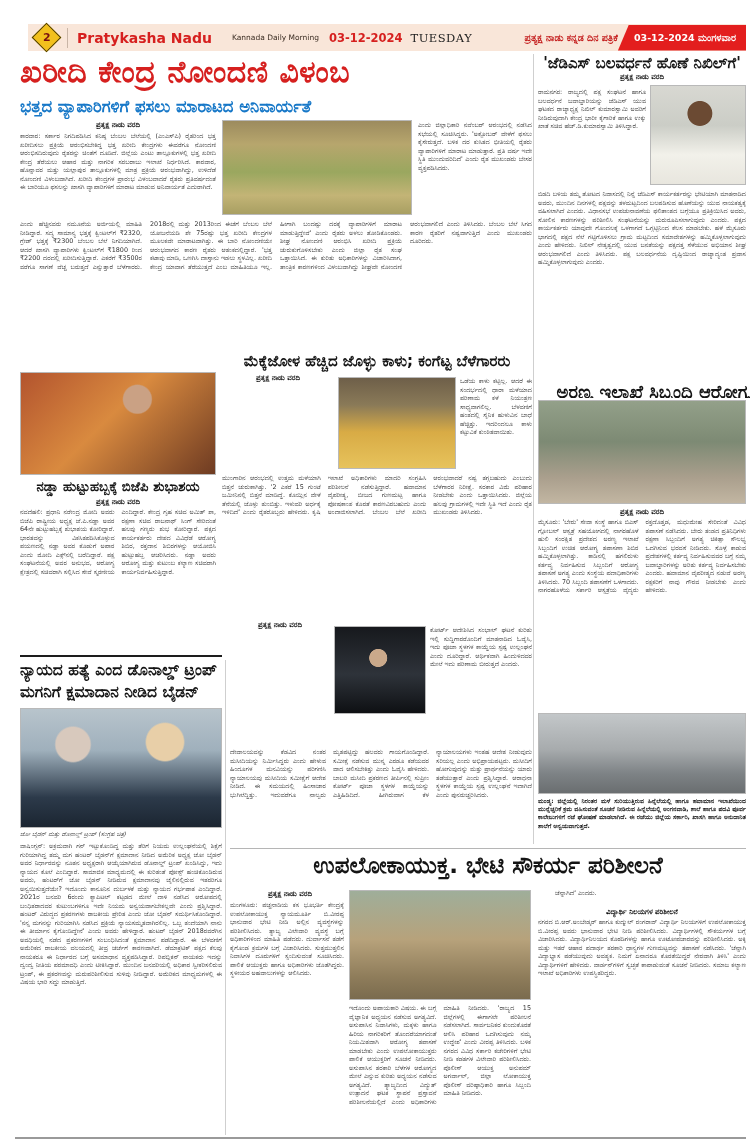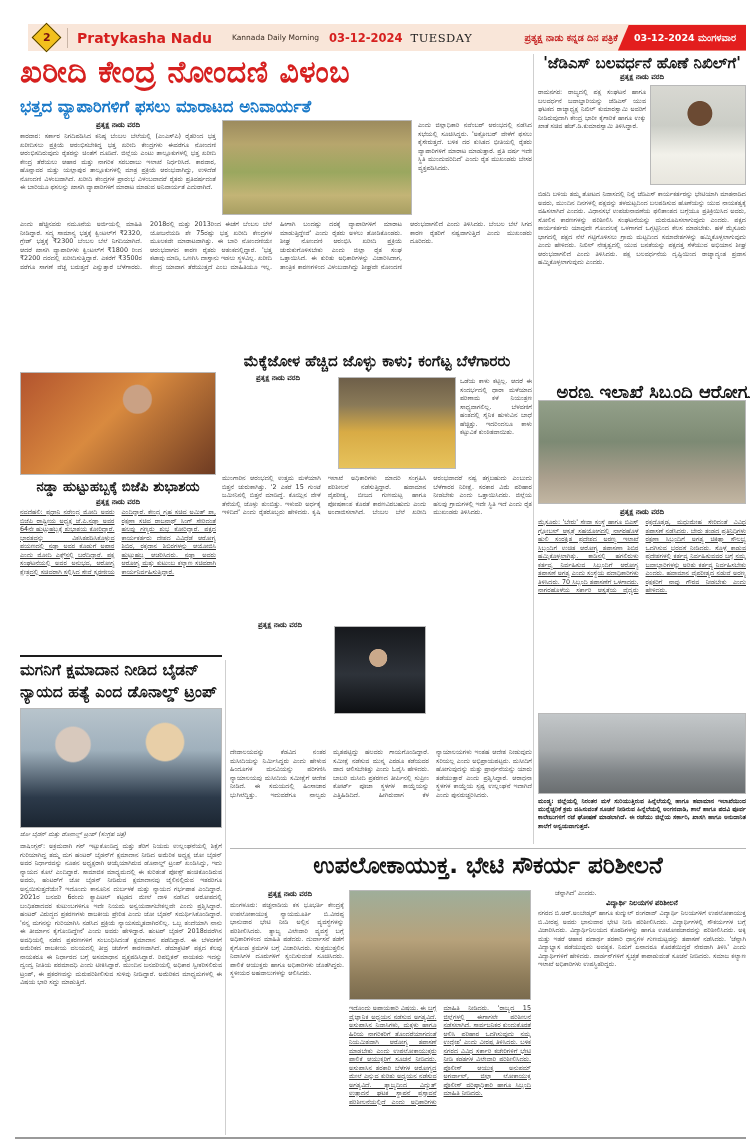--- a/index.html
+++ b/index.html
@@ -4,21 +4,21 @@
 <style>
   html,body{margin:0;padding:0;background:#e9e9e9;}
   .page{position:relative;width:750px;height:1148px;background:#ffffff;
         font-family:"DejaVu Sans","Liberation Sans",sans-serif;color:#2b2b2b;
         overflow:hidden;margin:0 auto;}
   .abs{position:absolute;}
   .body-text{font-size:6.4px;line-height:1.33;text-align:justify;color:#333;overflow:hidden;}
   .byline{font-weight:bold;font-size:7px;color:#111;text-align:center;white-space:nowrap;overflow:hidden;}
   .headline{font-weight:bold;color:#141414;overflow:hidden;}
   .photo{background-size:cover;border:1px solid #b9b9b9;box-sizing:border-box;}
-  .cols2{column-count:2;column-gap:7px;text-decoration:underline;}
+  .cols2{column-count:2;column-gap:7px;}
   .cols3{column-count:3;column-gap:7px;}
   .cols4{column-count:4;column-gap:8px;}
   .rule{background:#1d1d1d;}
   .vrule{background:#cfcfcf;}
   
   .masthead{background:#f9e6d9;display:flex;align-items:center;}
   .diamond{width:19px;height:19px;background:#f2c01d;border:1.5px solid #4a3a00;
            transform:rotate(45deg);display:flex;align-items:center;justify-content:center;
            margin:0 10px 0 8px;flex:0 0 auto;}
   .diamond span{transform:rotate(-45deg);font-weight:bold;font-size:11px;color:#7a1010;}
@@ -102,39 +102,40 @@
   <div class="body-text abs cols3" style="left:222px;top:474px;width:310px;height:121px;">ಮುಂಗಾರಿನ ಆರಂಭದಲ್ಲಿ ಉತ್ತಮ ಮಳೆಯಾಗಿ ಬಿತ್ತನೆ ಚುರುಕಾಗಿತ್ತು. '2 ಎಕರೆ 15 ಗುಂಟೆ ಜಮೀನಿನಲ್ಲಿ ಬಿತ್ತನೆ ಮಾಡಿದ್ದೆ. ಕೊಯ್ಲಿನ ವೇಳೆ ತೆನೆಯಲ್ಲಿ ಜೊಳ್ಳು ತುಂಬಿತ್ತು. ಇಳುವರಿ ಅರ್ಧಕ್ಕೆ ಇಳಿದಿದೆ' ಎಂದು ರೈತರೊಬ್ಬರು ಹೇಳಿದರು. ಕೃಷಿ ಇಲಾಖೆ ಅಧಿಕಾರಿಗಳು ಮಾದರಿ ಸಂಗ್ರಹಿಸಿ ಪರಿಶೀಲನೆ ನಡೆಸುತ್ತಿದ್ದಾರೆ. ಹವಾಮಾನ ವೈಪರೀತ್ಯ, ಬೀಜದ ಗುಣಮಟ್ಟ ಹಾಗೂ ಪೋಷಕಾಂಶ ಕೊರತೆ ಕಾರಣವಿರಬಹುದು ಎಂದು ಅಂದಾಜಿಸಲಾಗಿದೆ. ಬೆಂಬಲ ಬೆಲೆ ಖರೀದಿ ಆರಂಭವಾದರೆ ನಷ್ಟ ತಗ್ಗಬಹುದು ಎಂಬುದು ಬೆಳೆಗಾರರ ನಿರೀಕ್ಷೆ. ಸರಕಾರ ವಿಮೆ ಪರಿಹಾರ ನೀಡಬೇಕು ಎಂದು ಒತ್ತಾಯಿಸಿದರು. ಜಿಲ್ಲೆಯ ಹಲವು ಗ್ರಾಮಗಳಲ್ಲಿ ಇದೇ ಸ್ಥಿತಿ ಇದೆ ಎಂದು ರೈತ ಮುಖಂಡರು ತಿಳಿಸಿದರು.</div>
 
   <div class="photo abs ph-nadda" style="left:20px;top:372px;width:196px;height:103px;"></div>
   <div class="headline abs" style="left:20px;top:479px;width:196px;height:18px;font-size:13.2px;text-align:center;">ನಡ್ಡಾ ಹುಟ್ಟುಹಬ್ಬಕ್ಕೆ ಬಿಜೆಪಿ ಶುಭಾಶಯ</div>
   <div class="byline abs" style="left:20px;top:498px;width:196px;">ಪ್ರತ್ಯಕ್ಷ ನಾಡು ವರದಿ</div>
   <div class="body-text abs cols2" style="left:20px;top:508px;width:196px;height:144px;">ನವದೆಹಲಿ: ಪ್ರಧಾನಿ ನರೇಂದ್ರ ಮೋದಿ ಅವರು ಬಿಜೆಪಿ ರಾಷ್ಟ್ರೀಯ ಅಧ್ಯಕ್ಷ ಜೆ.ಪಿ.ನಡ್ಡಾ ಅವರ 64ನೇ ಹುಟ್ಟುಹಬ್ಬಕ್ಕೆ ಶುಭಾಶಯ ಕೋರಿದ್ದಾರೆ. ಭಾರತವನ್ನು ವಿಕಸಿತಪಡಿಸಿಕೊಳ್ಳುವ ಪಯಣದಲ್ಲಿ ನಡ್ಡಾ ಅವರ ಕೊಡುಗೆ ಅಪಾರ ಎಂದು ಮೋದಿ ಎಕ್ಸ್‌ನಲ್ಲಿ ಬರೆದಿದ್ದಾರೆ. ಪಕ್ಷ ಸಂಘಟನೆಯಲ್ಲಿ ಅವರ ಅನುಭವ, ಆರೋಗ್ಯ ಕ್ಷೇತ್ರದಲ್ಲಿ ಸಚಿವರಾಗಿ ಸಲ್ಲಿಸಿದ ಸೇವೆ ಸ್ಮರಣೀಯ ಎಂದಿದ್ದಾರೆ. ಕೇಂದ್ರ ಗೃಹ ಸಚಿವ ಅಮಿತ್ ಶಾ, ರಕ್ಷಣಾ ಸಚಿವ ರಾಜನಾಥ್ ಸಿಂಗ್ ಸೇರಿದಂತೆ ಹಲವು ಗಣ್ಯರು ಶುಭ ಕೋರಿದ್ದಾರೆ. ಪಕ್ಷದ ಕಾರ್ಯಕರ್ತರು ದೇಶದ ವಿವಿಧೆಡೆ ಆರೋಗ್ಯ ಶಿಬಿರ, ರಕ್ತದಾನ ಶಿಬಿರಗಳನ್ನು ಆಯೋಜಿಸಿ ಹುಟ್ಟುಹಬ್ಬ ಆಚರಿಸಿದರು. ನಡ್ಡಾ ಅವರು ಆರೋಗ್ಯ ಮತ್ತು ಕುಟುಂಬ ಕಲ್ಯಾಣ ಸಚಿವರಾಗಿ ಕಾರ್ಯನಿರ್ವಹಿಸುತ್ತಿದ್ದಾರೆ.</div>
 
   <div class="rule abs" style="left:20px;top:655px;width:202px;height:1.5px;"></div>
 
   <div class="headline abs" style="left:20px;top:660px;width:202px;height:46px;font-size:15.5px;line-height:1.4;">
+    <span style="display:block;">ನ್ಯಾಯದ ಹತ್ಯೆ ಎಂದ ಡೊನಾಲ್ಡ್ ಟ್ರಂಪ್</span>
     <span style="display:block;">ಮಗನಿಗೆ ಕ್ಷಮಾದಾನ ನೀಡಿದ ಬೈಡನ್</span>
-    <span style="display:block;">ನ್ಯಾಯದ ಹತ್ಯೆ ಎಂದ ಡೊನಾಲ್ಡ್ ಟ್ರಂಪ್</span>
   </div>
   <div class="photo abs ph-biden" style="left:20px;top:708px;width:202px;height:120px;"></div>
   <div class="caption abs" style="left:20px;top:830px;width:202px;height:9px;font-style:italic;white-space:nowrap;">ಜೋ ಬೈಡನ್ ಮತ್ತು ಡೊನಾಲ್ಡ್ ಟ್ರಂಪ್ (ಸಂಗ್ರಹ ಚಿತ್ರ)</div>
   <div class="body-text abs" style="left:20px;top:842px;width:202px;height:293px;">ವಾಷಿಂಗ್ಟನ್: ಅಕ್ರಮವಾಗಿ ಗನ್ ಇಟ್ಟುಕೊಂಡಿದ್ದ ಮತ್ತು ತೆರಿಗೆ ನಿಯಮ ಉಲ್ಲಂಘನೆಯಲ್ಲಿ ಶಿಕ್ಷೆಗೆ ಗುರಿಯಾಗಿದ್ದ ತಮ್ಮ ಮಗ ಹಂಟರ್ ಬೈಡನ್‌ಗೆ ಕ್ಷಮಾದಾನ ನೀಡಿದ ಅಮೆರಿಕ ಅಧ್ಯಕ್ಷ ಜೋ ಬೈಡನ್ ಅವರ ನಿರ್ಧಾರವನ್ನು ನೂತನ ಅಧ್ಯಕ್ಷರಾಗಿ ಆಯ್ಕೆಯಾಗಿರುವ ಡೊನಾಲ್ಡ್ ಟ್ರಂಪ್ ಖಂಡಿಸಿದ್ದು, ಇದು ನ್ಯಾಯದ ಕೊಲೆ ಎಂದಿದ್ದಾರೆ. ಸಾಮಾಜಿಕ ಮಾಧ್ಯಮದಲ್ಲಿ ಈ ಕುರಿತಂತೆ ಪೋಸ್ಟ್ ಹಂಚಿಕೊಂಡಿರುವ ಅವರು, ಹಂಟರ್‌ಗೆ ಜೋ ಬೈಡನ್ ನೀಡಿರುವ ಕ್ಷಮಾದಾನವು ಜೈಲಿನಲ್ಲಿರುವ ಇತರರಿಗೂ ಅನ್ವಯಿಸುತ್ತದೆಯೇ? ಇದೊಂದು ಕಾನೂನಿನ ದುರ್ಬಳಕೆ ಮತ್ತು ನ್ಯಾಯದ ಗರ್ಭಪಾತ ಎಂದಿದ್ದಾರೆ. 2021ರ ಜನವರಿ 6ರಂದು ಕ್ಯಾಪಿಟಲ್ ಕಟ್ಟಡದ ಮೇಲೆ ದಾಳಿ ನಡೆಸಿದ ಆರೋಪದಲ್ಲಿ ಬಂಧಿತರಾದವರ ಕುಟುಂಬಗಳಿಗೂ ಇದೇ ನಿಯಮ ಅನ್ವಯವಾಗಬೇಕಲ್ಲವೇ ಎಂದು ಪ್ರಶ್ನಿಸಿದ್ದಾರೆ. ಹಂಟರ್ ವಿರುದ್ಧದ ಪ್ರಕರಣಗಳು ರಾಜಕೀಯ ಪ್ರೇರಿತ ಎಂದು ಜೋ ಬೈಡನ್ ಸಮರ್ಥಿಸಿಕೊಂಡಿದ್ದಾರೆ. 'ನನ್ನ ಮಗನನ್ನು ಗುರಿಯಾಗಿಸಿ ನಡೆಸಿದ ಪ್ರಕ್ರಿಯೆ ನ್ಯಾಯಸಮ್ಮತವಾಗಿರಲಿಲ್ಲ. ಒಬ್ಬ ತಂದೆಯಾಗಿ ನಾನು ಈ ತೀರ್ಮಾನ ಕೈಗೊಂಡಿದ್ದೇನೆ' ಎಂದು ಅವರು ಹೇಳಿದ್ದಾರೆ. ಹಂಟರ್ ಬೈಡನ್ 2018ರವರೆಗಿನ ಅವಧಿಯಲ್ಲಿ ನಡೆದ ಪ್ರಕರಣಗಳಿಗೆ ಸಂಬಂಧಿಸಿದಂತೆ ಕ್ಷಮಾದಾನ ಪಡೆದಿದ್ದಾರೆ. ಈ ಬೆಳವಣಿಗೆ ಅಮೆರಿಕದ ರಾಜಕೀಯ ವಲಯದಲ್ಲಿ ತೀವ್ರ ಚರ್ಚೆಗೆ ಕಾರಣವಾಗಿದೆ. ಡೆಮಾಕ್ರಟಿಕ್ ಪಕ್ಷದ ಕೆಲವು ನಾಯಕರೂ ಈ ನಿರ್ಧಾರದ ಬಗ್ಗೆ ಅಸಮಾಧಾನ ವ್ಯಕ್ತಪಡಿಸಿದ್ದಾರೆ. ರಿಪಬ್ಲಿಕನ್ ನಾಯಕರು ಇದನ್ನು ದ್ವಂದ್ವ ನೀತಿಯ ಪರಮಾವಧಿ ಎಂದು ಟೀಕಿಸಿದ್ದಾರೆ. ಮುಂದಿನ ಜನವರಿಯಲ್ಲಿ ಅಧಿಕಾರ ಸ್ವೀಕರಿಸಲಿರುವ ಟ್ರಂಪ್, ಈ ಪ್ರಕರಣವನ್ನು ಮರುಪರಿಶೀಲಿಸುವ ಸುಳಿವು ನೀಡಿದ್ದಾರೆ. ಅಮೆರಿಕದ ಮಾಧ್ಯಮಗಳಲ್ಲಿ ಈ ವಿಷಯ ಭಾರಿ ಸದ್ದು ಮಾಡುತ್ತಿದೆ.</div>
 
   <div class="byline abs" style="left:230px;top:621px;width:100px;">ಪ್ರತ್ಯಕ್ಷ ನಾಡು ವರದಿ</div>
   <div class="photo abs ph-owaisi" style="left:334px;top:626px;width:92px;height:88px;"></div>
+  <div class="body-text abs" style="left:430px;top:626px;width:102px;height:118px;">ಕೋರ್ಟ್ ಆದೇಶಿಸಿದ ಸಂಭಾಲ್ ಘಟನೆ ಕುರಿತು ಇಲ್ಲಿ ಸುದ್ದಿಗಾರರೊಂದಿಗೆ ಮಾತನಾಡಿದ ಓವೈಸಿ, ಇದು ಪೂಜಾ ಸ್ಥಳಗಳ ಕಾಯ್ದೆಯ ಸ್ಪಷ್ಟ ಉಲ್ಲಂಘನೆ ಎಂದು ದೂರಿದ್ದಾರೆ. ಆರ್ಥಿಕವಾಗಿ ಹಿಂದುಳಿದವರ ಮೇಲೆ ಇದು ಪರಿಣಾಮ ಬೀರುತ್ತದೆ ಎಂದರು.</div>
   <div class="body-text abs cols3" style="left:230px;top:748px;width:302px;height:98px;">ದೇವಾಲಯವನ್ನು ಕೆಡವಿದ ನಂತರ ಮಸೀದಿಯನ್ನು ನಿರ್ಮಿಸಿದ್ದರು ಎಂದು ಹೇಳುವ ಹಿಂದೂಗಳ ಮನವಿಯನ್ನು ಪರಿಗಣಿಸಿ ನ್ಯಾಯಾಲಯವು ಮಸೀದಿಯ ಸಮೀಕ್ಷೆಗೆ ಆದೇಶ ನೀಡಿದೆ. ಈ ಸಮಯದಲ್ಲಿ ಹಿಂಸಾಚಾರ ಭುಗಿಲೆದ್ದಿತ್ತು. ಇದುವರೆಗೂ ನಾಲ್ವರು ಮೃತಪಟ್ಟಿದ್ದು ಹಲವರು ಗಾಯಗೊಂಡಿದ್ದಾರೆ. ಸಮೀಕ್ಷೆ ನಡೆಸುವ ಮುನ್ನ ಎರಡೂ ಕಡೆಯವರ ವಾದ ಆಲಿಸಬೇಕಿತ್ತು ಎಂದು ಓವೈಸಿ ಹೇಳಿದರು. ಬಾಬರಿ ಮಸೀದಿ ಪ್ರಕರಣದ ತೀರ್ಪಿನಲ್ಲಿ ಸುಪ್ರೀಂ ಕೋರ್ಟ್ ಪೂಜಾ ಸ್ಥಳಗಳ ಕಾಯ್ದೆಯನ್ನು ಎತ್ತಿಹಿಡಿದಿದೆ. ಹೀಗಿರುವಾಗ ಕೆಳ ನ್ಯಾಯಾಲಯಗಳು ಇಂತಹ ಆದೇಶ ನೀಡುವುದು ಸರಿಯಲ್ಲ ಎಂದು ಅಭಿಪ್ರಾಯಪಟ್ಟರು. ಮಸೀದಿಗೆ ಹೋಗುವುದನ್ನು ಮತ್ತು ಪ್ರಾರ್ಥನೆಯನ್ನು ಯಾರು ತಡೆಯುತ್ತಾರೆ ಎಂದು ಪ್ರಶ್ನಿಸಿದ್ದಾರೆ. ಆರಾಧನಾ ಸ್ಥಳಗಳ ಕಾಯ್ದೆಯ ಸ್ಪಷ್ಟ ಉಲ್ಲಂಘನೆ ಇದಾಗಿದೆ ಎಂದು ಪುನರುಚ್ಚರಿಸಿದರು.</div>
 
   <div class="abs" style="left:230px;top:848px;width:516px;height:1px;background:#b5b5b5;"></div>
 
   <div class="headline abs" style="left:230px;top:852px;width:516px;height:34px;font-size:23px;text-align:center;">ಉಪಲೋಕಾಯುಕ್ತ. ಭೇಟಿ ಸೌಕರ್ಯ ಪರಿಶೀಲನೆ</div>
   <div class="byline abs" style="left:234px;top:890px;width:112px;">ಪ್ರತ್ಯಕ್ಷ ನಾಡು ವರದಿ</div>
   <div class="body-text abs" style="left:230px;top:901px;width:114px;height:234px;">ಮಂಗಳೂರು: ಪಚ್ಚನಾಡಿಯ ಕಸ ಭೂಭರ್ತಿ ಕೇಂದ್ರಕ್ಕೆ ಉಪಲೋಕಾಯುಕ್ತ ನ್ಯಾಯಮೂರ್ತಿ ಬಿ.ವೀರಪ್ಪ ಭಾನುವಾರ ಭೇಟಿ ನೀಡಿ ಅಲ್ಲಿನ ವ್ಯವಸ್ಥೆಗಳನ್ನು ಪರಿಶೀಲಿಸಿದರು. ತ್ಯಾಜ್ಯ ವಿಲೇವಾರಿ ವ್ಯವಸ್ಥೆ ಬಗ್ಗೆ ಅಧಿಕಾರಿಗಳಿಂದ ಮಾಹಿತಿ ಪಡೆದರು. ದುರ್ವಾಸನೆ ತಡೆಗೆ ಕೈಗೊಂಡ ಕ್ರಮಗಳ ಬಗ್ಗೆ ವಿಚಾರಿಸಿದರು. ಸುತ್ತಮುತ್ತಲಿನ ನಿವಾಸಿಗಳ ದೂರುಗಳಿಗೆ ಸ್ಪಂದಿಸುವಂತೆ ಸೂಚಿಸಿದರು. ಪಾಲಿಕೆ ಆಯುಕ್ತರು ಹಾಗೂ ಅಧಿಕಾರಿಗಳು ಜೊತೆಗಿದ್ದರು. ಸ್ಥಳೀಯರ ಅಹವಾಲುಗಳನ್ನು ಆಲಿಸಿದರು.</div>
   <div class="photo abs ph-group" style="left:349px;top:890px;width:182px;height:110px;"></div>
   <div class="body-text abs cols2" style="left:349px;top:1004px;width:182px;height:131px;">ಇದೊಂದು ಅಪಾಯಕಾರಿ ವಿಷಯ. ಈ ಬಗ್ಗೆ ವೈಜ್ಞಾನಿಕ ಅಧ್ಯಯನ ನಡೆಸುವ ಅಗತ್ಯವಿದೆ. ಅಸುಪಾಸಿನ ನಿವಾಸಿಗಳು, ಮಕ್ಕಳು ಹಾಗೂ ಹಿರಿಯ ನಾಗರಿಕರಿಗೆ ತೊಂದರೆಯಾಗದಂತೆ ನಿಯಮಿತವಾಗಿ ಆರೋಗ್ಯ ತಪಾಸಣೆ ಮಾಡಬೇಕು ಎಂದು ಉಪಲೋಕಾಯುಕ್ತರು ಪಾಲಿಕೆ ಆಯುಕ್ತರಿಗೆ ಸೂಚನೆ ನೀಡಿದರು. ಅಸುಪಾಸಿನ ತರಕಾರಿ ಬೆಳೆಗಳ ಆರೋಗ್ಯದ ಮೇಲೆ ಎನ್ನುವ ಕುರಿತು ಅಧ್ಯಯನ ನಡೆಸುವ ಅಗತ್ಯವಿದೆ. ತ್ಯಾಜ್ಯದಿಂದ ವಿದ್ಯುತ್ ಉತ್ಪಾದನೆ ಘಟಕ ಸ್ಥಾಪನೆ ಪ್ರಸ್ತಾವನೆ ಪರಿಶೀಲನೆಯಲ್ಲಿದೆ ಎಂದು ಅಧಿಕಾರಿಗಳು ಮಾಹಿತಿ ನೀಡಿದರು. 'ರಾಜ್ಯದ 15 ಜಿಲ್ಲೆಗಳಲ್ಲಿ ಈಗಾಗಲೇ ಪರಿಶೀಲನೆ ನಡೆಸಲಾಗಿದೆ. ಸಾರ್ವಜನಿಕರ ಕುಂದುಕೊರತೆ ಆಲಿಸಿ ಪರಿಹಾರ ಒದಗಿಸುವುದು ನಮ್ಮ ಉದ್ದೇಶ' ಎಂದು ವೀರಪ್ಪ ತಿಳಿಸಿದರು. ಬಳಿಕ ನಗರದ ವಿವಿಧ ಸರ್ಕಾರಿ ಕಚೇರಿಗಳಿಗೆ ಭೇಟಿ ನೀಡಿ ಕಡತಗಳ ವಿಲೇವಾರಿ ಪರಿಶೀಲಿಸಿದರು. ಪೊಲೀಸ್ ಆಯುಕ್ತ ಅನುಪಮ್ ಅಗರ್ವಾಲ್, ಜಿಲ್ಲಾ ಲೋಕಾಯುಕ್ತ ಪೊಲೀಸ್ ವರಿಷ್ಠಾಧಿಕಾರಿ ಹಾಗೂ ಸಿಬ್ಬಂದಿ ಮಾಹಿತಿ ನೀಡಿದರು.</div>
   <div class="abs" style="left:538px;top:889px;width:208px;height:246px;overflow:hidden;">
     <div class="body-text" style="height:9px;padding-left:17px;">ಚೆನ್ನಾಗಿದೆ' ಎಂದರು.</div>
-    <div class="subhead-sm" style="margin:1px 0 2px 0;">ವಿದ್ಯಾರ್ಥಿ ನಿಲಯಗಳ ಪರಿಶೀಲನೆ</div>
+    <div class="subhead-sm" style="margin:10px 0 2px 0;">ವಿದ್ಯಾರ್ಥಿ ನಿಲಯಗಳ ಪರಿಶೀಲನೆ</div>
     <div class="body-text" style="height:222px;">ನಗರದ ಬಿ.ಆರ್.ಅಂಬೇಡ್ಕರ್ ಹಾಗೂ ಕುದ್ಮುಲ್ ರಂಗರಾವ್ ವಿದ್ಯಾರ್ಥಿ ನಿಲಯಗಳಿಗೆ ಉಪಲೋಕಾಯುಕ್ತ ಬಿ.ವೀರಪ್ಪ ಅವರು ಭಾನುವಾರ ಭೇಟಿ ನೀಡಿ ಪರಿಶೀಲಿಸಿದರು. ವಿದ್ಯಾರ್ಥಿಗಳಲ್ಲಿ ಸೌಕರ್ಯಗಳ ಬಗ್ಗೆ ವಿಚಾರಿಸಿದರು. ವಿದ್ಯಾರ್ಥಿನಿಲಯದ ಕೊಠಡಿಗಳನ್ನು ಹಾಗೂ ಊಟೋಪಚಾರವನ್ನು ಪರಿಶೀಲಿಸಿದರು. ಅಕ್ಕಿ ಮತ್ತು ಇತರೆ ಆಹಾರ ಪದಾರ್ಥ ತರಕಾರಿ ಧಾನ್ಯಗಳ ಗುಣಮಟ್ಟವನ್ನು ತಪಾಸಣೆ ನಡೆಸಿದರು. 'ಚೆನ್ನಾಗಿ ವಿದ್ಯಾಭ್ಯಾಸ ಪಡೆಯುವುದು ಅವಶ್ಯಕ. ನಿಮಗೆ ಏನಾದರೂ ಕೊರತೆಯಿದ್ದರೆ ನೇರವಾಗಿ ತಿಳಿಸಿ' ಎಂದು ವಿದ್ಯಾರ್ಥಿಗಳಿಗೆ ಹೇಳಿದರು. ವಾರ್ಡನ್‌ಗಳಿಗೆ ಸ್ವಚ್ಛತೆ ಕಾಪಾಡುವಂತೆ ಸೂಚನೆ ನೀಡಿದರು. ಸಮಾಜ ಕಲ್ಯಾಣ ಇಲಾಖೆ ಅಧಿಕಾರಿಗಳು ಉಪಸ್ಥಿತರಿದ್ದರು.</div>
   </div>
 
   <div class="abs" style="left:15px;top:1137px;width:731px;height:2px;background:#9a9a9a;"></div>
 
 </div>
 
 </body></html>

